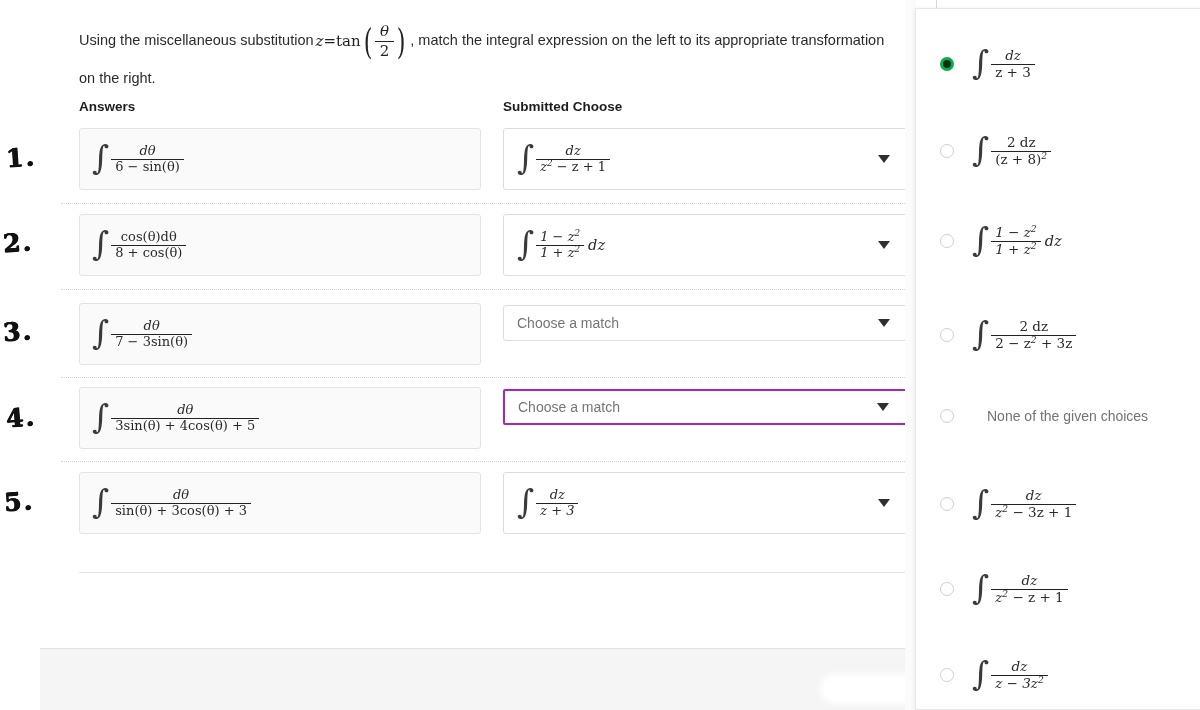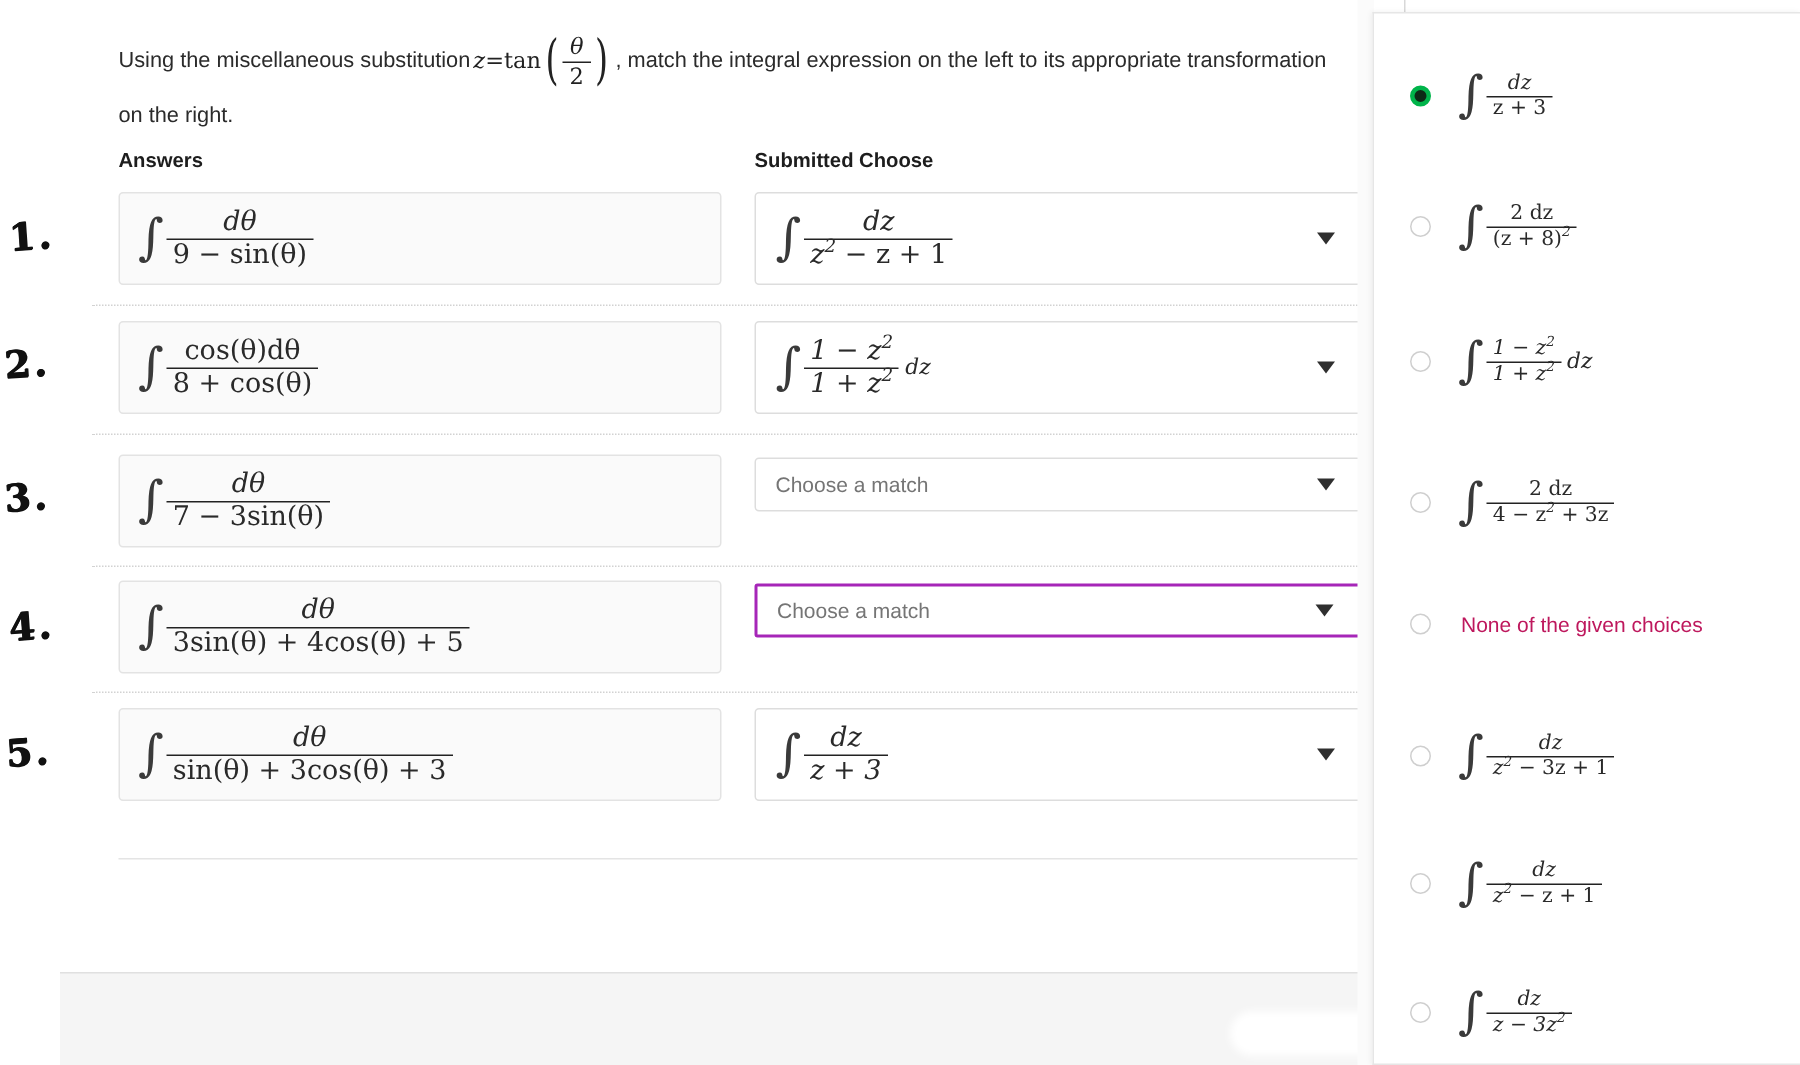--- a/index.html
+++ b/index.html
@@ -173,21 +173,21 @@
     font-family: "DejaVu Serif", serif;
     font-size: 33px;
     font-style: italic;
     font-weight: 300;
     line-height: 0.62;
     margin-right: 2px;
     color: #3a3a3a;
     transform: translateY(-1px);
   }
   .expr .frac {
-    font-size: 18px;
+    font-size: 13px;
   }
   .expr .frac > .num,
   .expr .frac > .den {
     padding: 0 4px;
     white-space: nowrap;
   }
   .expr .trail {
     font-style: italic;
     font-size: 14.5px;
     margin-left: 4px;
@@ -266,23 +266,23 @@
     background: #ffffff;
     box-sizing: border-box;
     margin-left: 24px;
     flex: 0 0 auto;
   }
   .radio.selected {
     border: 3px solid #00b44a;
     background: #0d2b16;
   }
   .opt-label {
-    margin-left: 20px;
+    margin-left: 33px;
     font-size: 14px;
-    color: #be185d;
+    color: #737373;
   }
   .opt .expr { color: #2a2a2a; }
   .opt .expr.small .frac { font-size: 13.5px; }
 
   #top-tab-line {
     position: absolute;
     left: 936px;
     top: 0;
     width: 1px;
     height: 9px;
@@ -310,21 +310,21 @@
   <div class="col-head" id="head-answers">Submitted Choose</div>
 
   <div class="rows">
 
     <div class="row">
       <div class="prompt-box" style="top:128px; height:62px;">
         <span class="expr">
           <span class="intsign">∫</span>
           <span class="frac">
             <span class="num">dθ</span>
-            <span class="den up">9 − sin(θ)</span>
+            <span class="den up">6 − sin(θ)</span>
           </span>
         </span>
       </div>
       <div class="answer-box" style="top:128px; height:62px;">
         <span class="expr">
           <span class="intsign">∫</span>
           <span class="frac">
             <span class="num">dz</span>
             <span class="den"><i>z</i><sup class="pw">2</sup><span class="up"> − z + 1</span></span>
           </span>
@@ -458,21 +458,21 @@
         <span class="trail">dz</span>
       </span>
     </div>
 
     <div class="opt" style="top:297px; height:58px;">
       <span class="radio"></span>
       <span class="expr small" style="margin-left:18px;">
         <span class="intsign">∫</span>
         <span class="frac">
           <span class="num up">2 dz</span>
-          <span class="den"><span class="up">4 − z</span><sup class="pw">2</sup><span class="up"> + 3z</span></span>
+          <span class="den"><span class="up">2 − z</span><sup class="pw">2</sup><span class="up"> + 3z</span></span>
         </span>
       </span>
     </div>
 
     <div class="opt" style="top:390px; height:34px;">
       <span class="radio"></span>
       <span class="opt-label">None of the given choices</span>
     </div>
 
     <div class="opt" style="top:466px; height:58px;">

